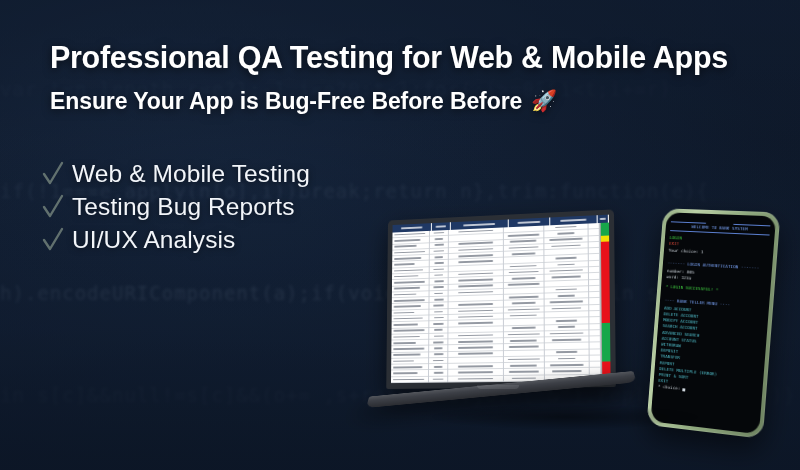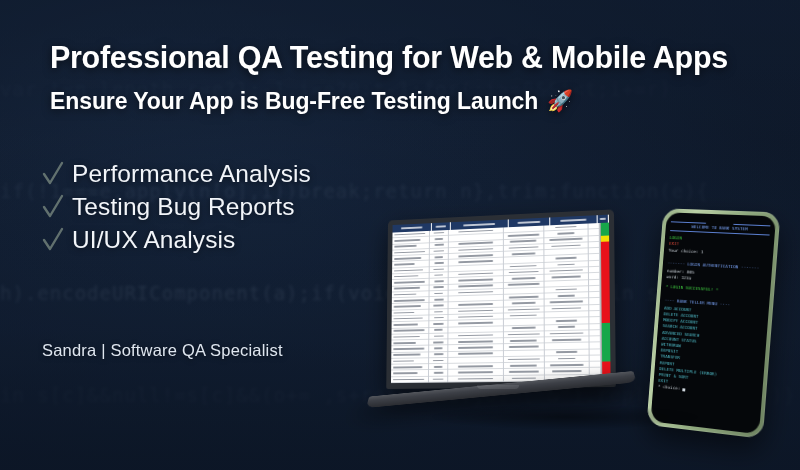--- a/index.html
+++ b/index.html
@@ -756,48 +756,47 @@
       </div>
     </div>
 
   </div>
 
   <div id="text-col">
 
     <div id="headline">Professional QA Testing for Web &amp; Mobile Apps</div>
 
     <div id="subheadline">
-      <span>Ensure Your App is Bug-Free Testing Launch</span>
+      <span>Ensure Your App is Bug-Free Before Before</span>
       <span id="rocket">🚀</span>
     </div>
 
     <ul id="feature-list">
         <li>
           <span class="chk">
             <svg width="22" height="28" viewBox="0 0 22 28">
               <path d="M2 14 L8 23 L20 3" fill="none" stroke="#93a493" stroke-width="2.4" stroke-linecap="round" stroke-linejoin="round"></path>
             </svg>
           </span>
-          <span class="feat-label">Performance Analysis</span>
+          <span class="feat-label">Web &amp; Mobile Testing</span>
         </li>
         <li>
           <span class="chk">
             <svg width="22" height="28" viewBox="0 0 22 28">
               <path d="M2 14 L8 23 L20 3" fill="none" stroke="#93a493" stroke-width="2.4" stroke-linecap="round" stroke-linejoin="round"></path>
             </svg>
           </span>
           <span class="feat-label">Testing Bug Reports</span>
         </li>
         <li>
           <span class="chk">
             <svg width="22" height="28" viewBox="0 0 22 28">
               <path d="M2 14 L8 23 L20 3" fill="none" stroke="#93a493" stroke-width="2.4" stroke-linecap="round" stroke-linejoin="round"></path>
             </svg>
           </span>
           <span class="feat-label">UI/UX Analysis</span>
         </li>
       </ul>
 
-    <div id="author">Sandra | Software QA Specialist</div>
 
   </div>
 
 </div>
 
 </body></html>

